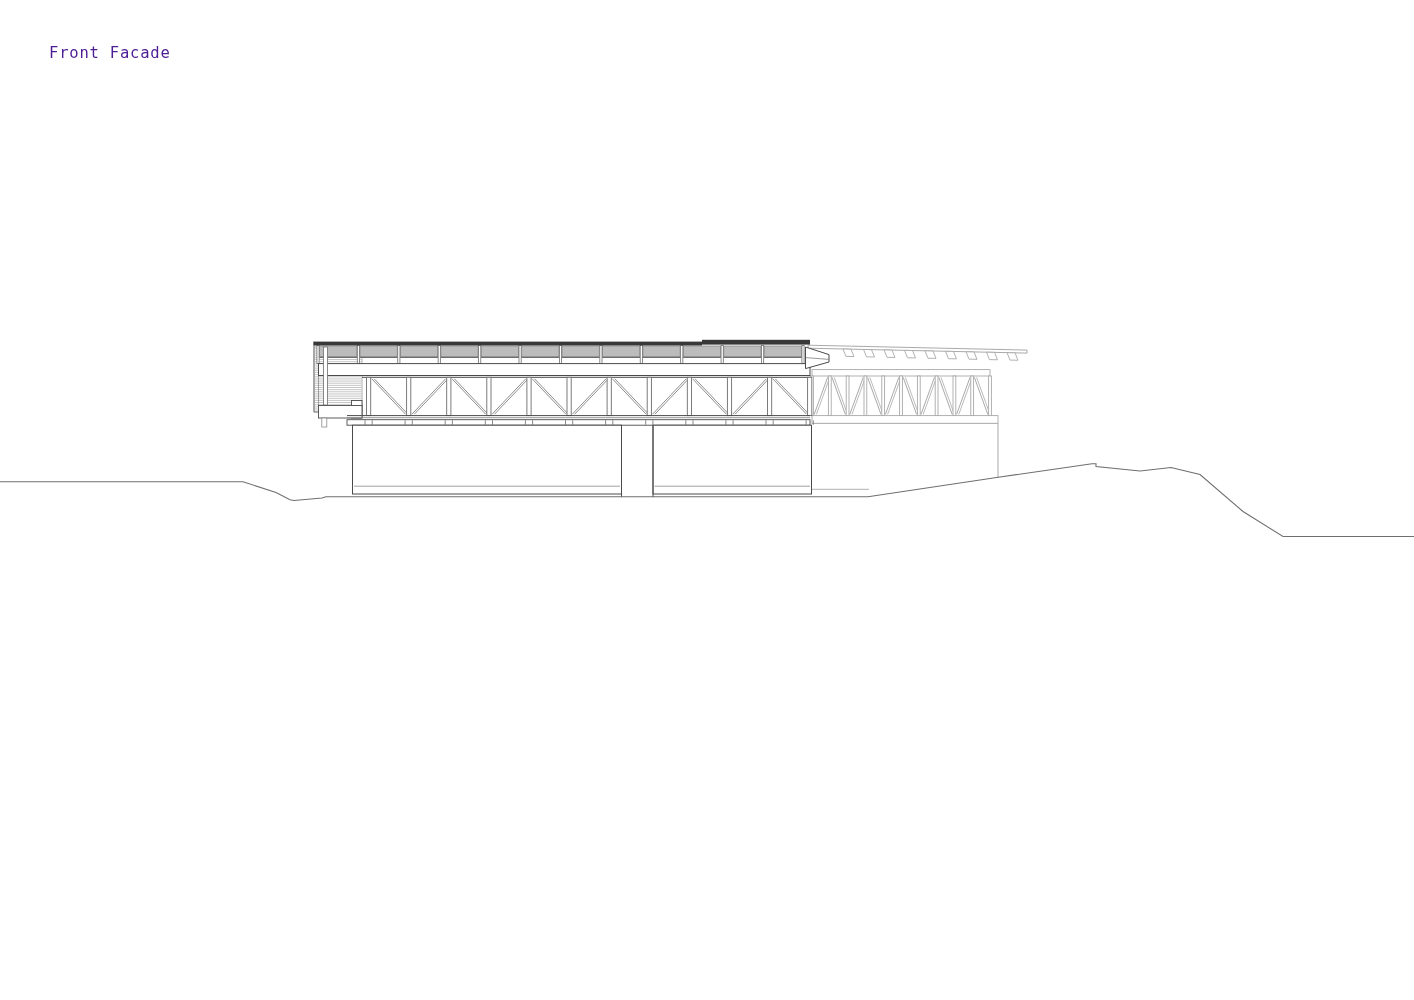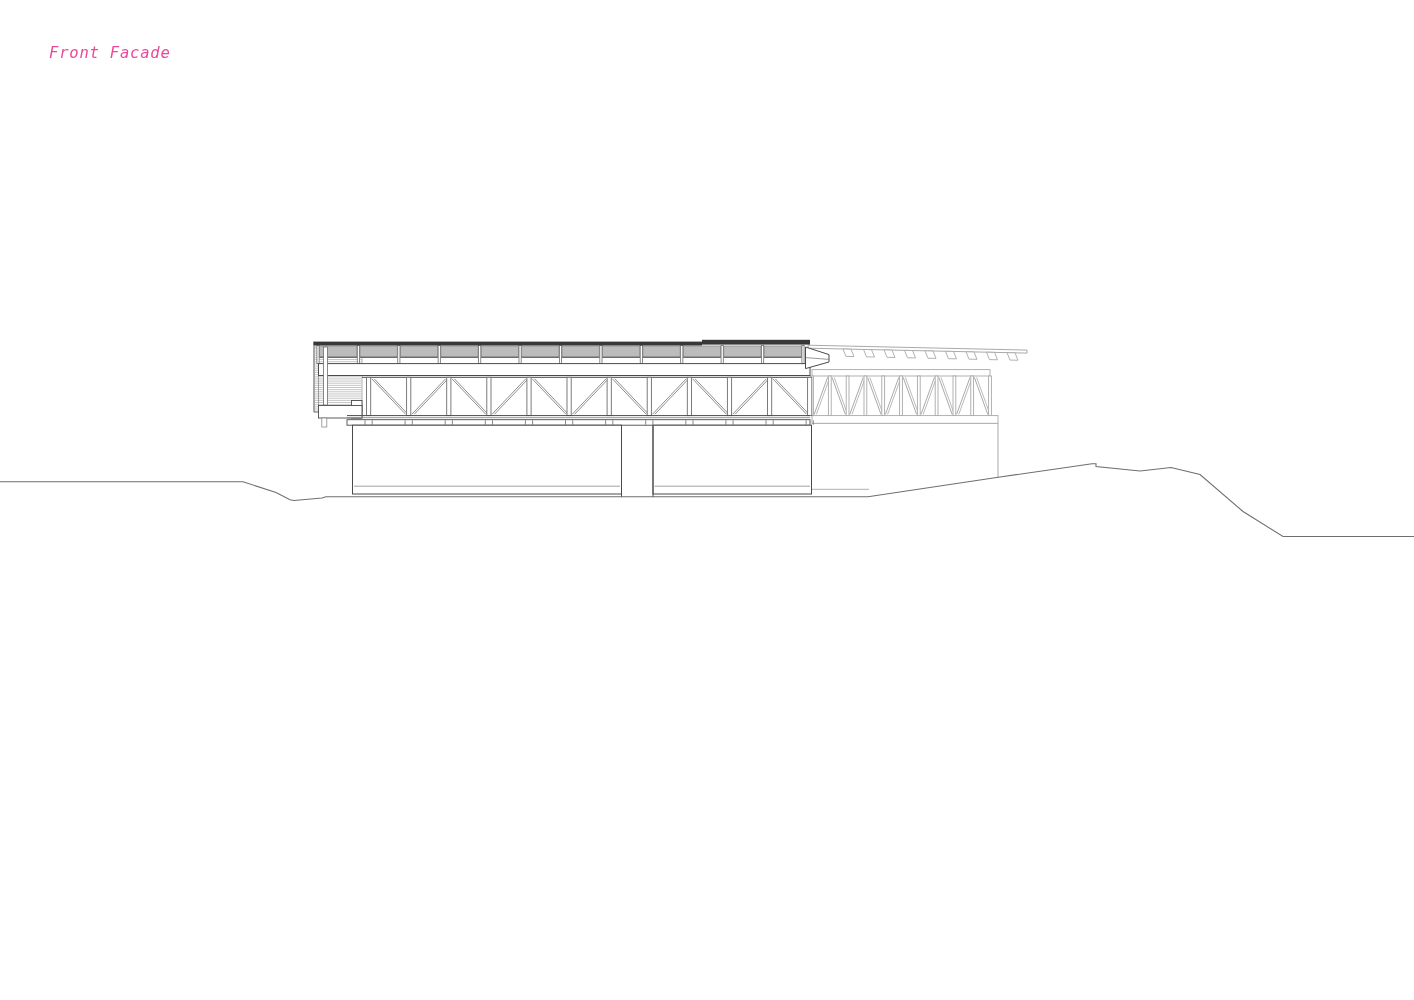--- a/index.html
+++ b/index.html
@@ -13,21 +13,21 @@
     position:absolute;left:49px;top:44px;
     font-size:15.5px;letter-spacing:0.8px;
     color:#5f5f5f;font-weight:400;
     white-space:pre;
   }
   #drawing{position:absolute;left:0;top:0;}
 </style>
 </head>
 <body>
 
-<div id="title" style="color: #ec4899; font-style: italic;">Front Facade</div>
+<div id="title" style="color: #4c1d95;">Front Facade</div>
 
 <svg id="drawing" width="1414" height="1000" viewBox="0 0 1414 1000" xmlns="http://www.w3.org/2000/svg">
   <g id="g-rear">
       <polygon points="808,345.2 1027,350.1 1027,353.1 808,348.2" stroke="#a9a9a9" fill="#ffffff" stroke-width="1"></polygon>
       <polygon points="843,348.98310502283107 851,349.18310502283106 854,356.5831050228311 846,356.38310502283105" stroke="#a9a9a9" fill="#ffffff" stroke-width="0.9"></polygon>
       <polygon points="863.5,349.4417808219178 871.5,349.6417808219178 874.5,357.0417808219178 866.5,356.8417808219178" stroke="#a9a9a9" fill="#ffffff" stroke-width="0.9"></polygon>
       <polygon points="884,349.9004566210046 892,350.1004566210046 895,357.5004566210046 887,357.30045662100457" stroke="#a9a9a9" fill="#ffffff" stroke-width="0.9"></polygon>
       <polygon points="904.5,350.3591324200913 912.5,350.5591324200913 915.5,357.95913242009135 907.5,357.7591324200913" stroke="#a9a9a9" fill="#ffffff" stroke-width="0.9"></polygon>
       <polygon points="925,350.81780821917806 933,351.01780821917805 936,358.4178082191781 928,358.21780821917804" stroke="#a9a9a9" fill="#ffffff" stroke-width="0.9"></polygon>
       <polygon points="945.5,351.27648401826485 953.5,351.47648401826484 956.5,358.8764840182649 948.5,358.67648401826483" stroke="#a9a9a9" fill="#ffffff" stroke-width="0.9"></polygon>

